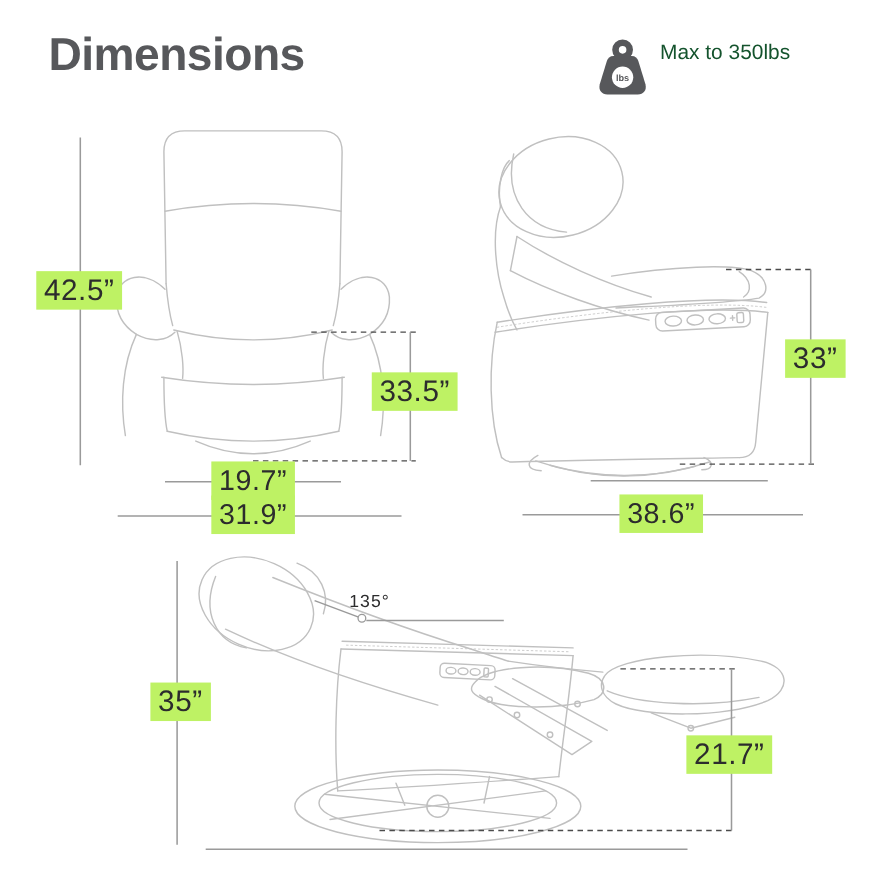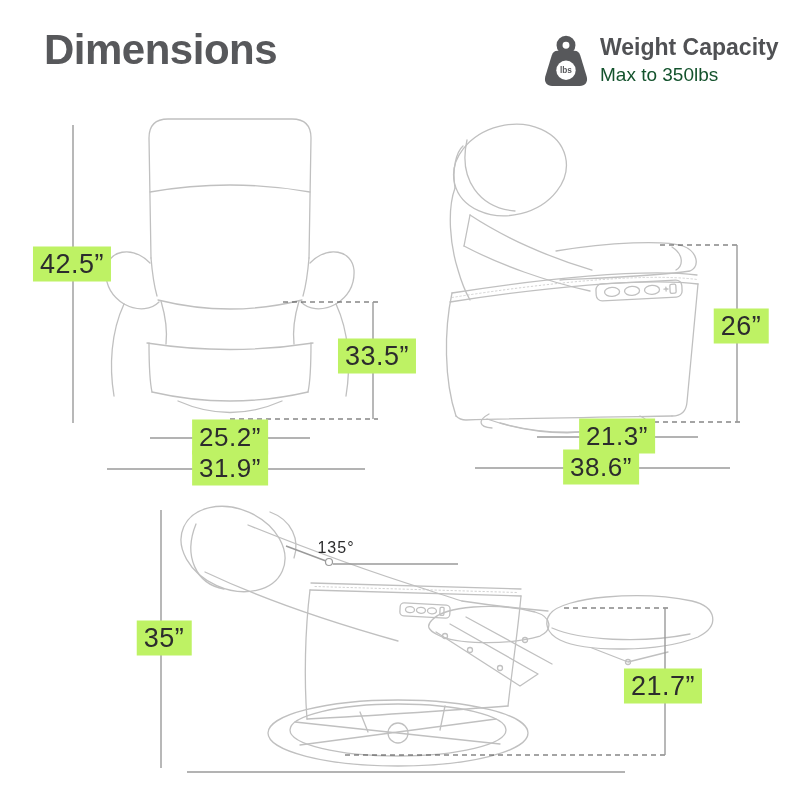--- a/index.html
+++ b/index.html
@@ -37,21 +37,20 @@
   <h1 class="page-title">Dimensions</h1>
 
   <div class="weight-block">
     <svg class="weight-icon" viewBox="0 0 52 56">
       <circle cx="26" cy="11" r="7" fill="none" stroke="#57585b" stroke-width="6.5"></circle>
       <path d="M17,17 L35,17 C38.5,17 40.5,19 41.5,22 L48.5,45 C50,51 46.5,55 41,55 L11,55 C5.5,55 2,51 3.5,45 L10.5,22 C11.5,19 13.5,17 17,17 Z" fill="#57585b" stroke="none"></path>
       <circle cx="26" cy="38" r="10.5" fill="#ffffff"></circle>
       <text x="26" y="41.5" text-anchor="middle" font-size="9" font-weight="700" fill="#57585b" font-family="Liberation Sans, DejaVu Sans, sans-serif">lbs</text>
     </svg>
     <div class="weight-text">
-      <div class="weight-title">Weight Capacity</div>
       <div class="weight-sub">Max to 350lbs</div>
     </div>
   </div>
 
   <svg class="art" viewBox="0 0 800 800">
 
     <g class="chair">
       <path d="M151,258 L149,138 Q149,119 168,119 L292,119 Q311,119 311,138 L309,258"></path>
       <path d="M150,192 Q230,178 310,192"></path>
       <path d="M151,258 Q153,282 157,296"></path>
@@ -178,24 +177,23 @@
       <g>
         <path class="dim" d="M286,546 L326,561"></path>
         <path class="dim" d="M333,564 L458,564"></path>
         <circle cx="329" cy="562" r="3.5" fill="#ffffff" stroke="#9a9a9a" stroke-width="1.2"></circle>
       </g>
     </g>
   </svg>
 
   <span class="dim-label" style="left:72px;top:264px;">42.5”</span>
   <span class="dim-label" style="left:377px;top:356px;">33.5”</span>
-  <span class="dim-label sm" style="left:230px;top:437px;">25.2”</span>
+  <span class="dim-label sm" style="left:230px;top:437px;">19.7”</span>
   <span class="dim-label sm" style="left:230px;top:468px;">31.9”</span>
 
-  <span class="dim-label" style="left:741px;top:326px;">26”</span>
-  <span class="dim-label sm" style="left:617px;top:436px;">21.3”</span>
+  <span class="dim-label" style="left:741px;top:326px;">33”</span>
   <span class="dim-label sm" style="left:601px;top:467px;">38.6”</span>
 
   <span class="dim-label angle" style="left:336px;top:548px;">135°</span>
   <span class="dim-label" style="left:164px;top:638px;">35”</span>
   <span class="dim-label" style="left:663px;top:686px;">21.7”</span>
 
 </div>
 
 </body></html>

